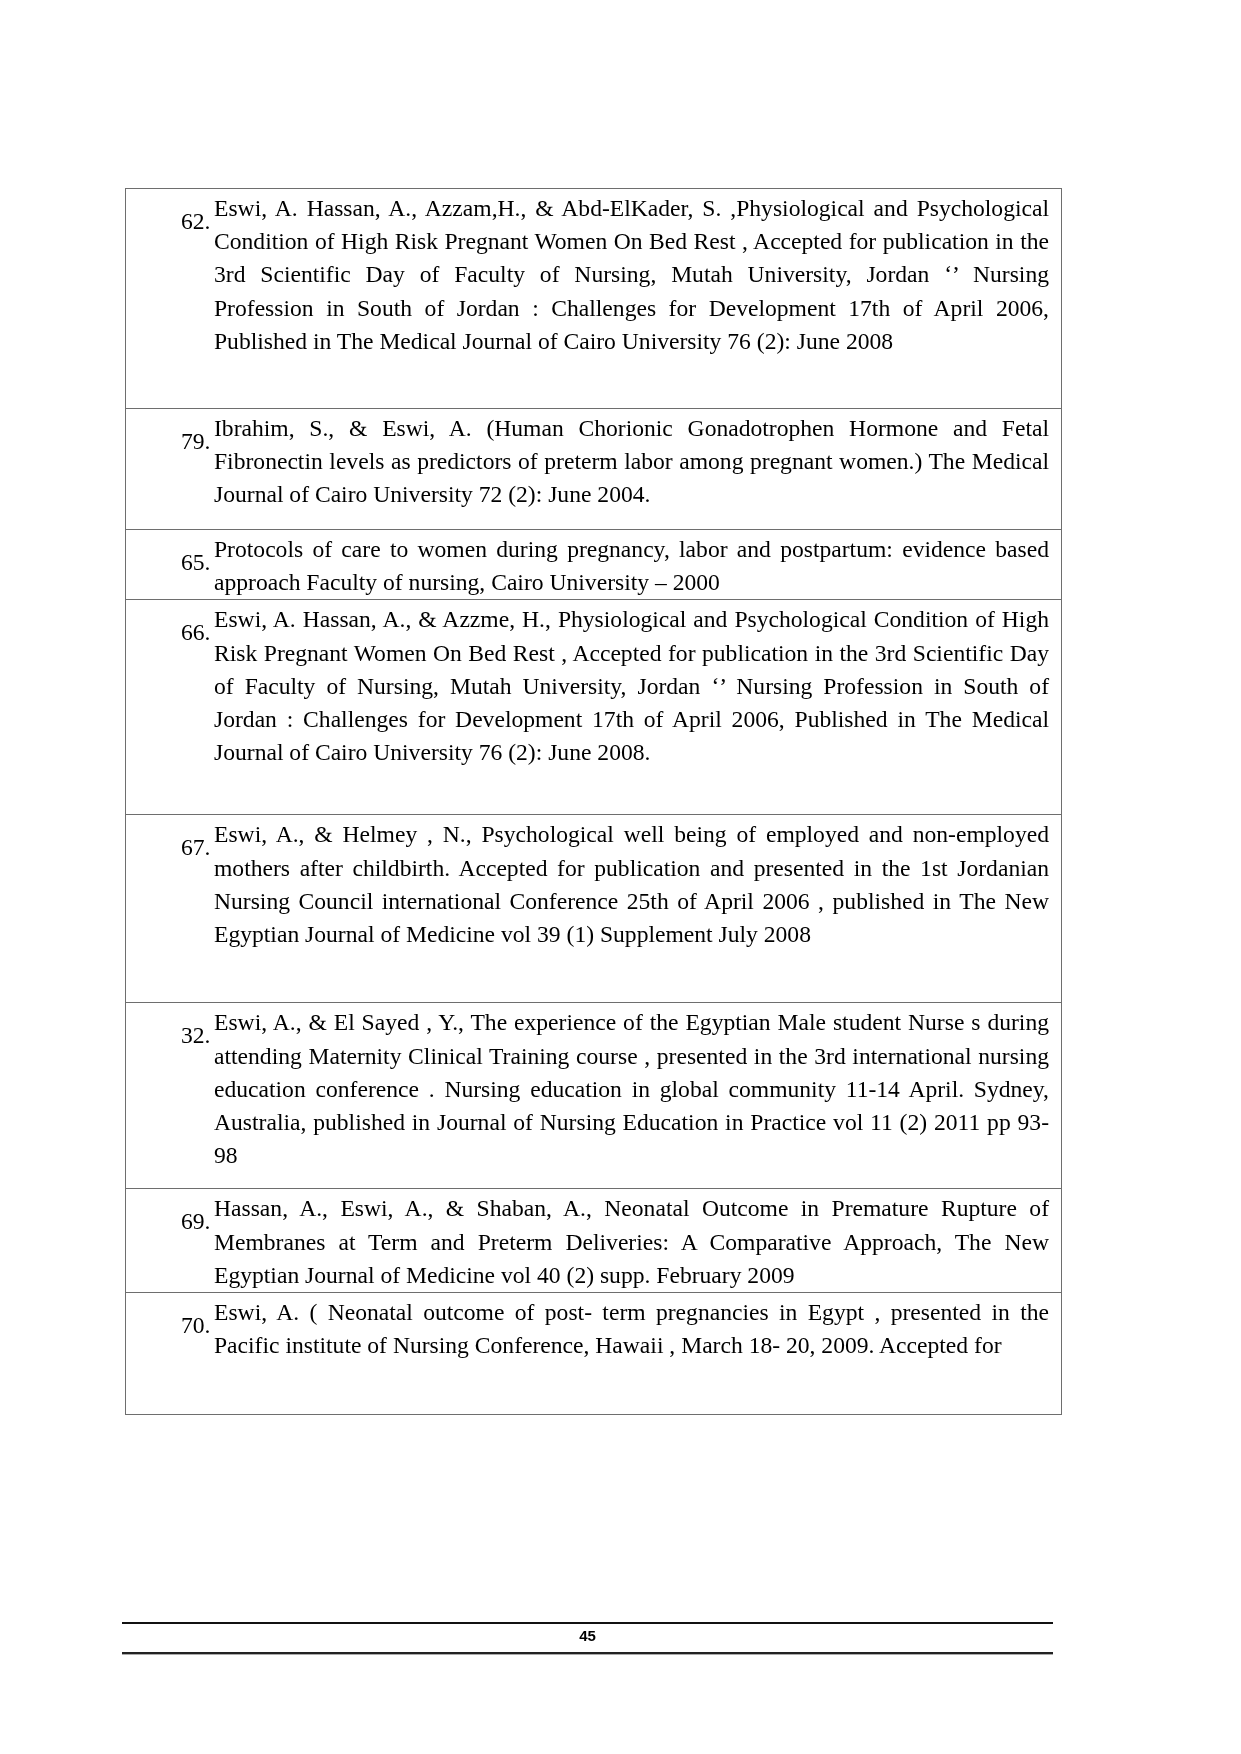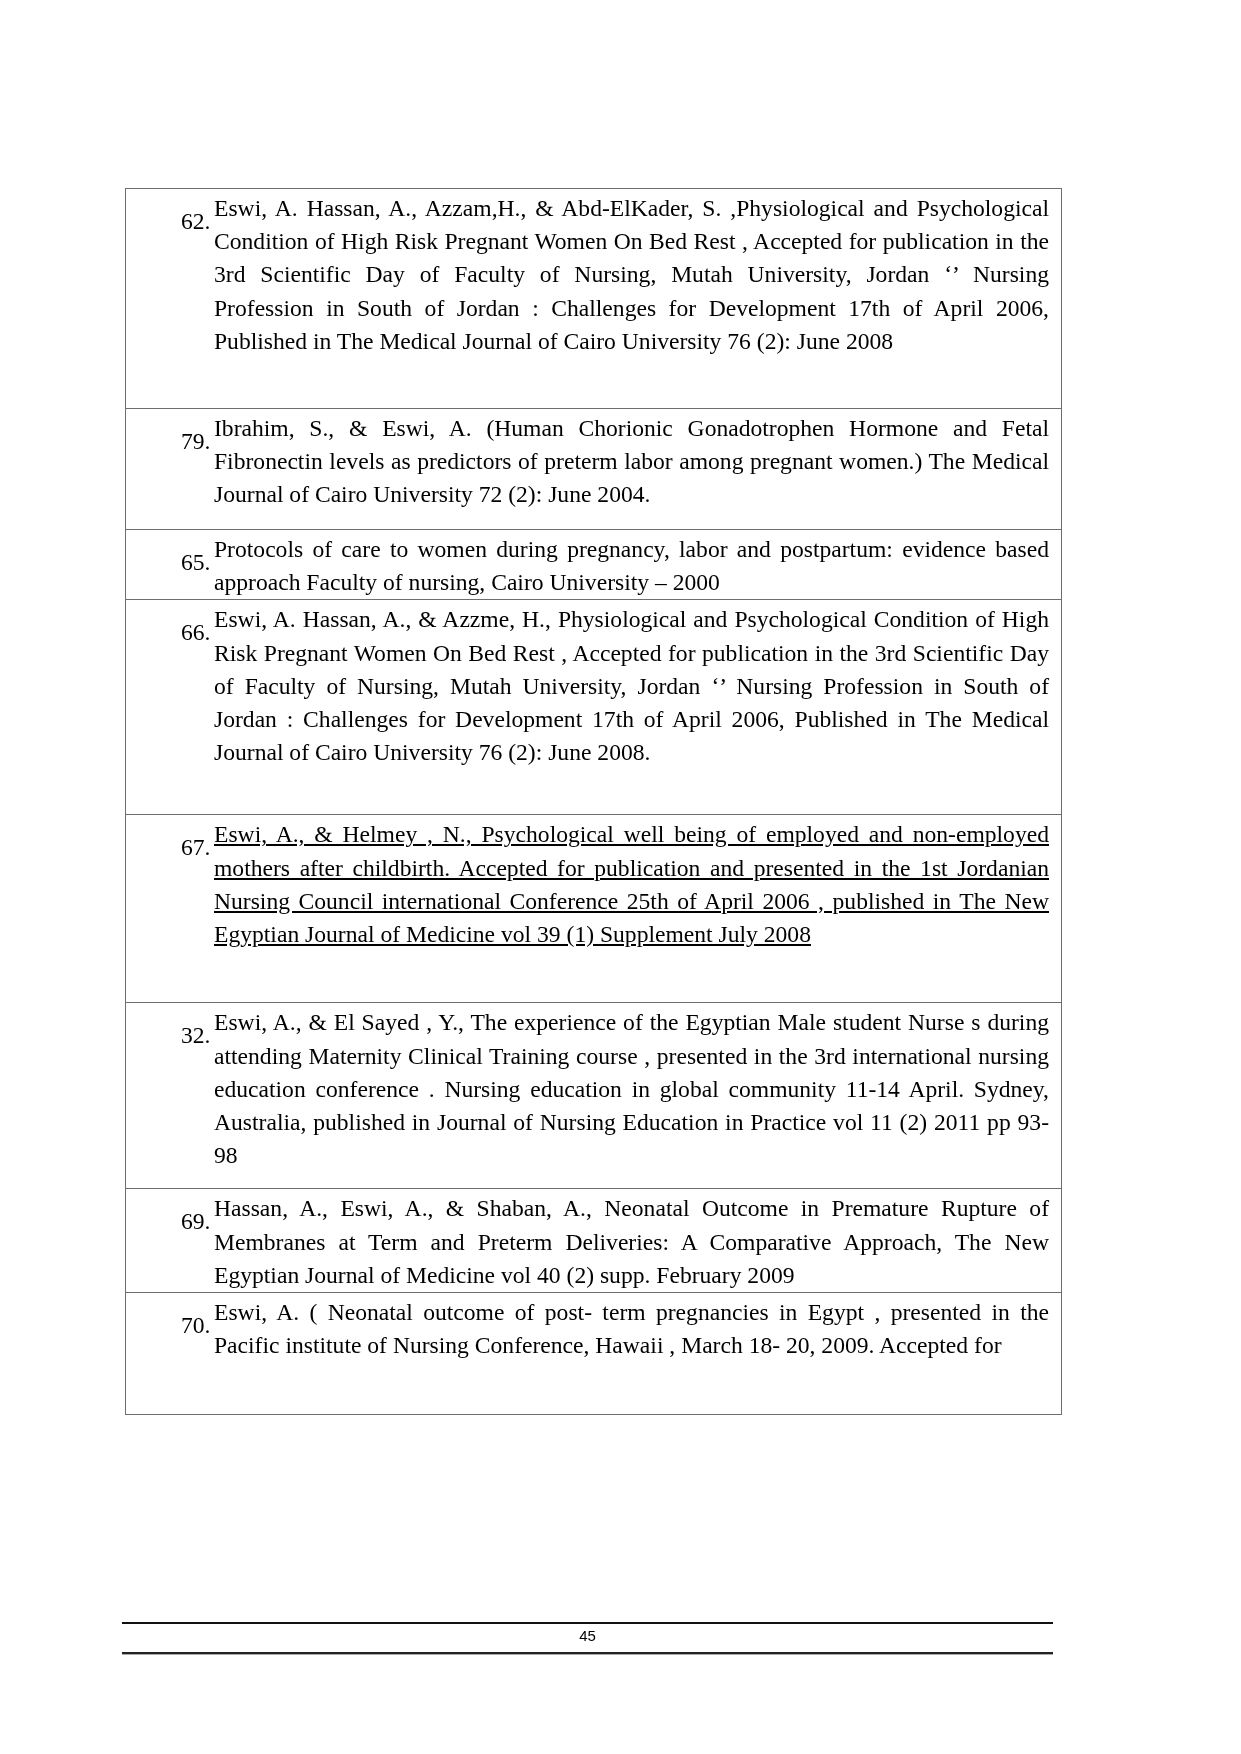--- a/index.html
+++ b/index.html
@@ -24,33 +24,33 @@
     box-sizing: border-box;
   }
   .entry-num {
     position: absolute; left: 48px; top: 16px; margin-left: 7px;
   }
   .r62 { height: 220px; }
   .r63 { height: 109px; }
   .r64 { height: 121px; }
   .r65 { height: 59px; }
   .r66 { height: 215px; }
-  .r67 { height: 188px; text-decoration: underline; }
+  .r67 { height: 188px; }
   .r68 { height: 186px; }
   .r69 { height: 92px; }
   .r70 { height: 122px; }
   .footer-line {
     position: absolute; left: 122px; width: 931px; height: 0;
     border-top: 2.5px solid #111;
   }
   .footer-line.top { top: 1622px; }
   .footer-line.bottom { top: 1652px; border-top: 2px solid #222; box-shadow: 0 1px 0 #aaa; }
   .page-number {
     position: absolute; left: 0; width: 1175px; top: 1627px; text-align: center;
-    font-family: "Liberation Sans", sans-serif; font-weight: normal; font-size: 15px; color: #000;
+    font-family: "Liberation Sans", sans-serif; font-weight: bold; font-size: 15px; color: #000;
   }
 </style>
 </head>
 <body>
 
 <div class="page">
   <table class="pub-table">
     <tbody>
       <tr class="r62">
         <td>

